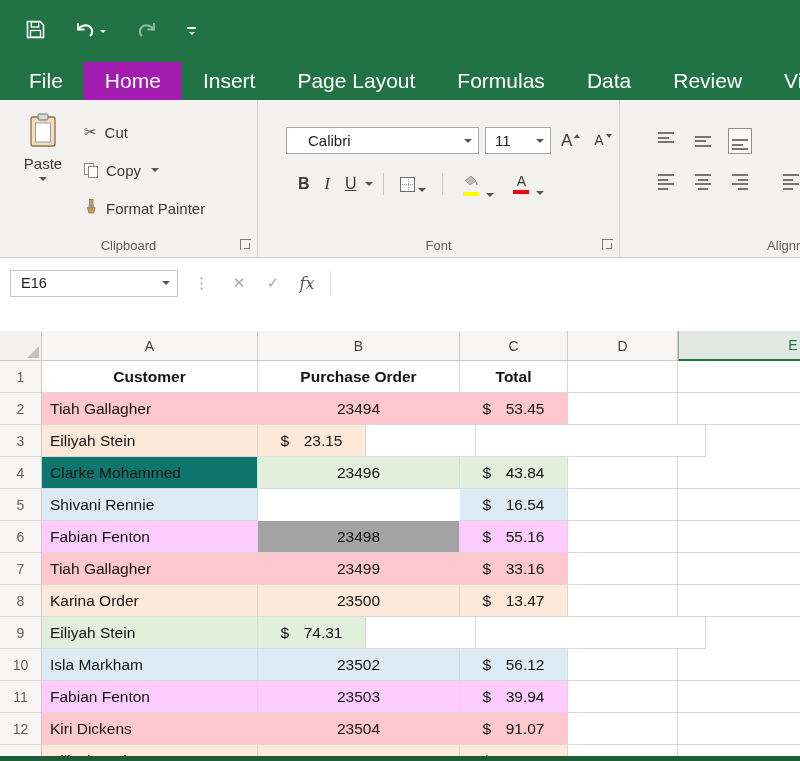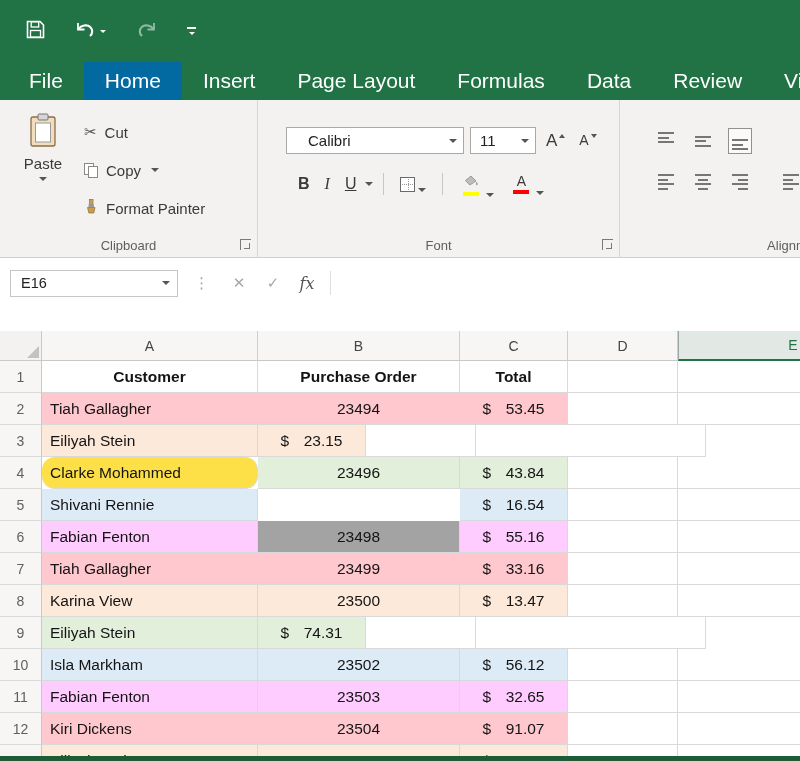--- a/index.html
+++ b/index.html
@@ -14,21 +14,21 @@
   .caret.white { border-top-color:#fff; }
   .caret.small { border-left-width:3px; border-right-width:3px; border-top-width:3.5px; }
   .qat-undo-caret { margin-left:4px; }
   .qat-redo { opacity:.5; }
   .qat-custom { display:flex; flex-direction:column; align-items:center; gap:3px; }
   .qat-custom .bar { width:9px; height:1.5px; background:#fff; }
 
   
   .tab-row { height:38px; background:#217346; display:flex; padding-left:8px; }
   .tab { color:#fff; font-size:21px; display:flex; align-items:center; padding:0 21px; white-space:nowrap; }
-  .tab.active { background:#0369a1; }
+  .tab.active { background:#a21caf; }
 
   
   .ribbon { height:158px; background:#F3F2F1; border-bottom:1px solid #D2D0CE; display:flex; overflow:hidden; position:relative; }
   .rgroup { position:relative; height:100%; border-right:1px solid #D8D5D2; flex:none; }
   .rg-label { position:absolute; bottom:4px; left:0; right:0; text-align:center; font-size:13px; color:#605E5C; }
   .launcher { position:absolute; bottom:7px; right:6px; width:11px; height:11px; border-left:1px solid #7A7A7A; border-top:1px solid #7A7A7A; }
   .launcher::after { content:""; position:absolute; right:1px; bottom:1px; width:5px; height:5px; border-right:1.5px solid #7A7A7A; border-bottom:1.5px solid #7A7A7A; }
 
   
   .g-clipboard { width:258px; }
@@ -40,21 +40,21 @@
   .copy-icon { position:relative; width:14px; height:15px; }
   .copy-icon .pg { position:absolute; width:10px; height:12px; background:#fff; border:1px solid #8A8886; }
   .copy-icon .pg.back { left:0; top:0; }
   .copy-icon .pg.front { left:4px; top:3px; }
   .small-btn .caret { margin-left:2px; }
 
   
   .g-font { width:362px; }
   .font-row1 { display:flex; align-items:center; padding:27px 0 0 28px; gap:6px; }
   .combo { background:#fff; border:1px solid #ACA9A5; height:27px; display:flex; align-items:center; justify-content:space-between; font-size:15px; color:#222; padding:0 6px 0 9px; }
-  .combo-name { width:178px;padding-left:21px; }
+  .combo-name { width:193px;padding-left:21px; }
   .combo-size { width:66px; }
   .fontsize-btn { display:flex; align-items:flex-start; gap:2px; padding:2px 4px; color:#3B3A39; }
   .fontsize-btn .A { font-size:17px; line-height:17px; }
   .tiny-up { width:0; height:0; border-left:3px solid transparent; border-right:3px solid transparent; border-bottom:4px solid #555; margin-top:2px; }
   .tiny-down { width:0; height:0; border-left:3px solid transparent; border-right:3px solid transparent; border-top:4px solid #555; margin-top:2px; }
   .font-row2 { display:flex; align-items:center; margin:15px 0 0 34px; gap:3px; }
   .fmt-btn { font-size:16px; color:#3B3A39; padding:2px 6px; display:flex; align-items:flex-end; gap:3px; }
   .fmt-b { font-weight:700; }
   .fmt-i { font-style:italic; font-family:"Liberation Serif", serif; }
   .fmt-u { text-decoration:underline; }
@@ -382,21 +382,21 @@
               <span>$</span>
               <span>23.15</span>
             </span>
     </div>
     <div class="cell d"></div>
     <div class="cell e"></div>
   </div>
 
   <div class="grid-row">
     <div class="rownum">4</div>
-    <div class="cell a" style="background: #fde047; border-radius: 13px;">Clarke Mohammed</div>
+    <div class="cell a" style="background: #0f766e;">Clarke Mohammed</div>
     <div class="cell b" style="background: rgb(226, 239, 218);">23496</div>
     <div class="cell c" style="background: rgb(226, 239, 218);">
       <span class="money">
               <span>$</span>
               <span>43.84</span>
             </span>
     </div>
     <div class="cell d"></div>
     <div class="cell e"></div>
   </div>
@@ -438,21 +438,21 @@
               <span>$</span>
               <span>33.16</span>
             </span>
     </div>
     <div class="cell d"></div>
     <div class="cell e"></div>
   </div>
 
   <div class="grid-row">
     <div class="rownum">8</div>
-    <div class="cell a" style="background: rgb(253, 233, 217);">Karina View</div>
+    <div class="cell a" style="background: rgb(253, 233, 217);">Karina Order</div>
     <div class="cell b" style="background: rgb(253, 233, 217);">23500</div>
     <div class="cell c" style="background: rgb(253, 233, 217);">
       <span class="money">
               <span>$</span>
               <span>13.47</span>
             </span>
     </div>
     <div class="cell d"></div>
     <div class="cell e"></div>
   </div>
@@ -484,21 +484,21 @@
     <div class="cell e"></div>
   </div>
 
   <div class="grid-row">
     <div class="rownum">11</div>
     <div class="cell a" style="background: rgb(255, 204, 255);">Fabian Fenton</div>
     <div class="cell b" style="background: rgb(255, 204, 255);">23503</div>
     <div class="cell c" style="background: rgb(255, 204, 255);">
       <span class="money">
               <span>$</span>
-              <span>32.65</span>
+              <span>39.94</span>
             </span>
     </div>
     <div class="cell d"></div>
     <div class="cell e"></div>
   </div>
 
   <div class="grid-row">
     <div class="rownum">12</div>
     <div class="cell a" style="background: rgb(255, 199, 206);">Kiri Dickens</div>
     <div class="cell b" style="background: rgb(255, 199, 206);">23504</div>

